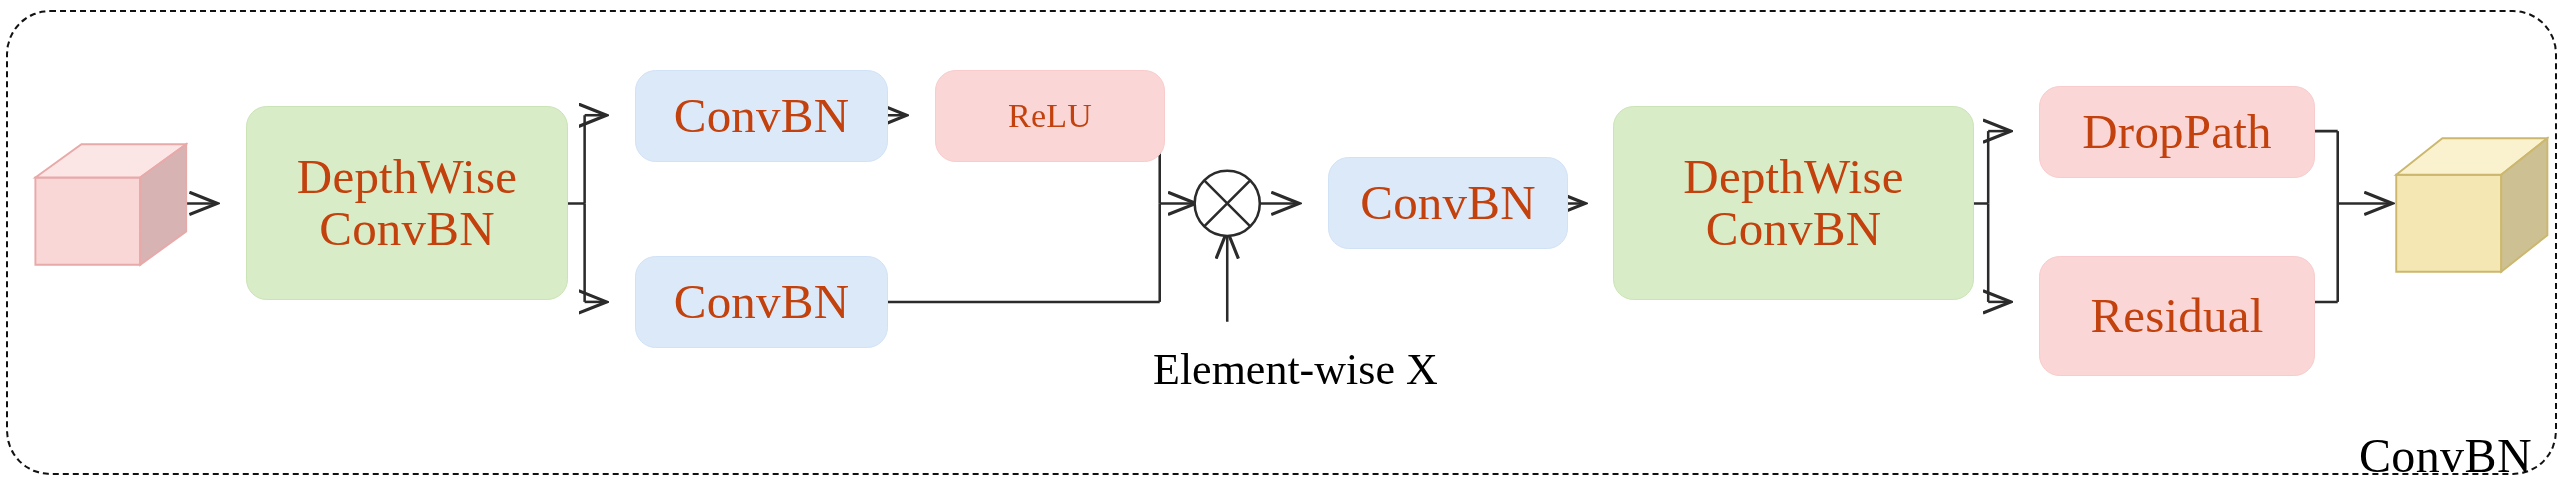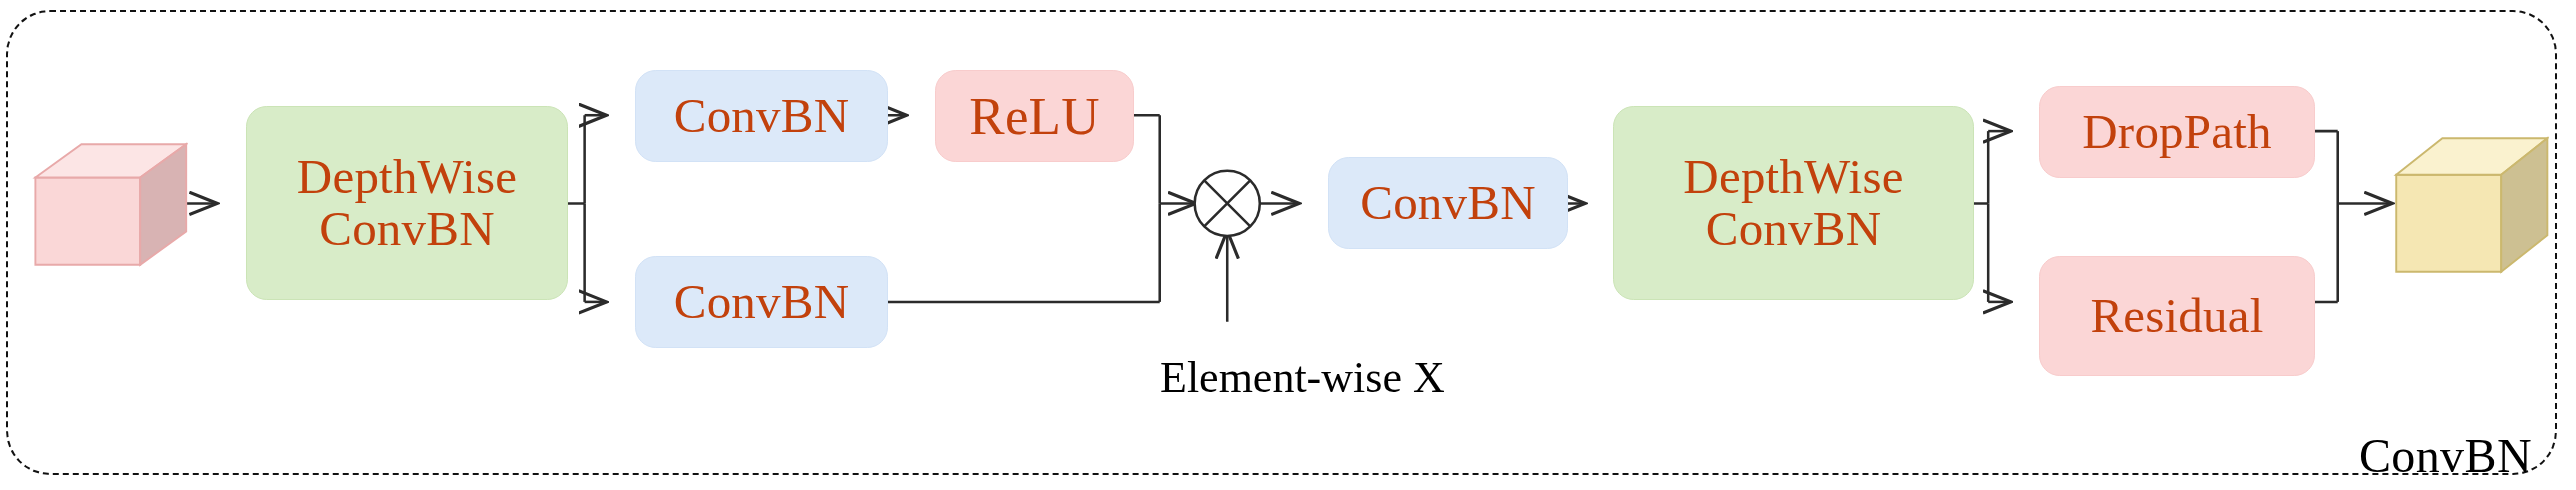--- a/index.html
+++ b/index.html
@@ -164,31 +164,31 @@
       <polygon points="4,50 62,4 194,4 136,50" fill="#faf2cf" stroke="#cbb86e" stroke-width="2.4"></polygon>
       <polygon points="136,50 194,4 194,126 136,172" fill="#cdc092" stroke="#cbb86e" stroke-width="2.4"></polygon>
     </svg>
   </div>
 
   <div class="node green" style="left:218px; top:106px; width:322px; height:194px; font-size:49px;">DepthWise
 ConvBN</div>
 
   <div class="node blue" style="left:607px; top:70px; width:253px; height:92px; font-size:49px;">ConvBN</div>
 
-  <div class="node pink" style="left:907px; top:70px; width:199px; height:92px; font-size:53px;">ReLU</div>
+  <div class="node pink" style="left:907px; top:70px; width:230px; height:92px; font-size:34px;">ReLU</div>
 
   <div class="node blue" style="left:607px; top:256px; width:253px; height:92px; font-size:49px;">ConvBN</div>
 
   <div class="node blue" style="left:1300px; top:157px; width:240px; height:92px; font-size:49px;">ConvBN</div>
 
   <div class="node green" style="left:1585px; top:106px; width:361px; height:194px; font-size:49px;">DepthWise
 ConvBN</div>
 
   <div class="node pink" style="left:2011px; top:86px; width:276px; height:92px; font-size:49px;">DropPath</div>
 
   <div class="node pink" style="left:2011px; top:256px; width:276px; height:120px; font-size:49px;">Residual</div>
 
-  <div class="ew-label" style="left:1153px; top:356px;margin-left:7px;">Element-wise X</div>
+  <div class="ew-label" style="left:1153px; top:348px;">Element-wise X</div>
 
   <div class="block-caption">ConvBN</div>
 
 </div>
 
 
 </body></html>

